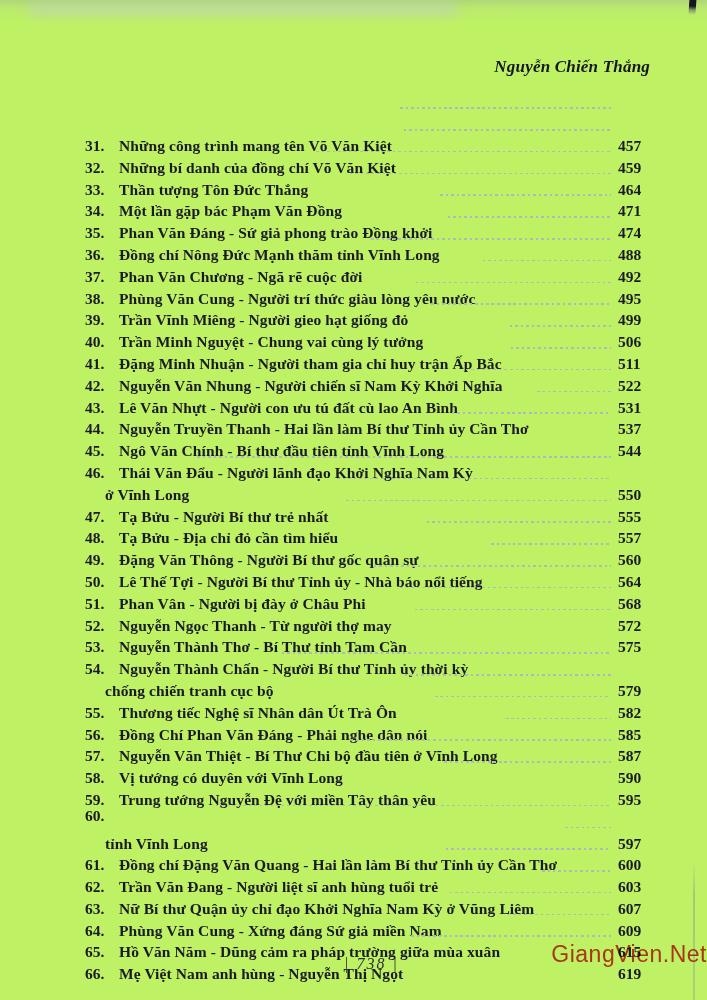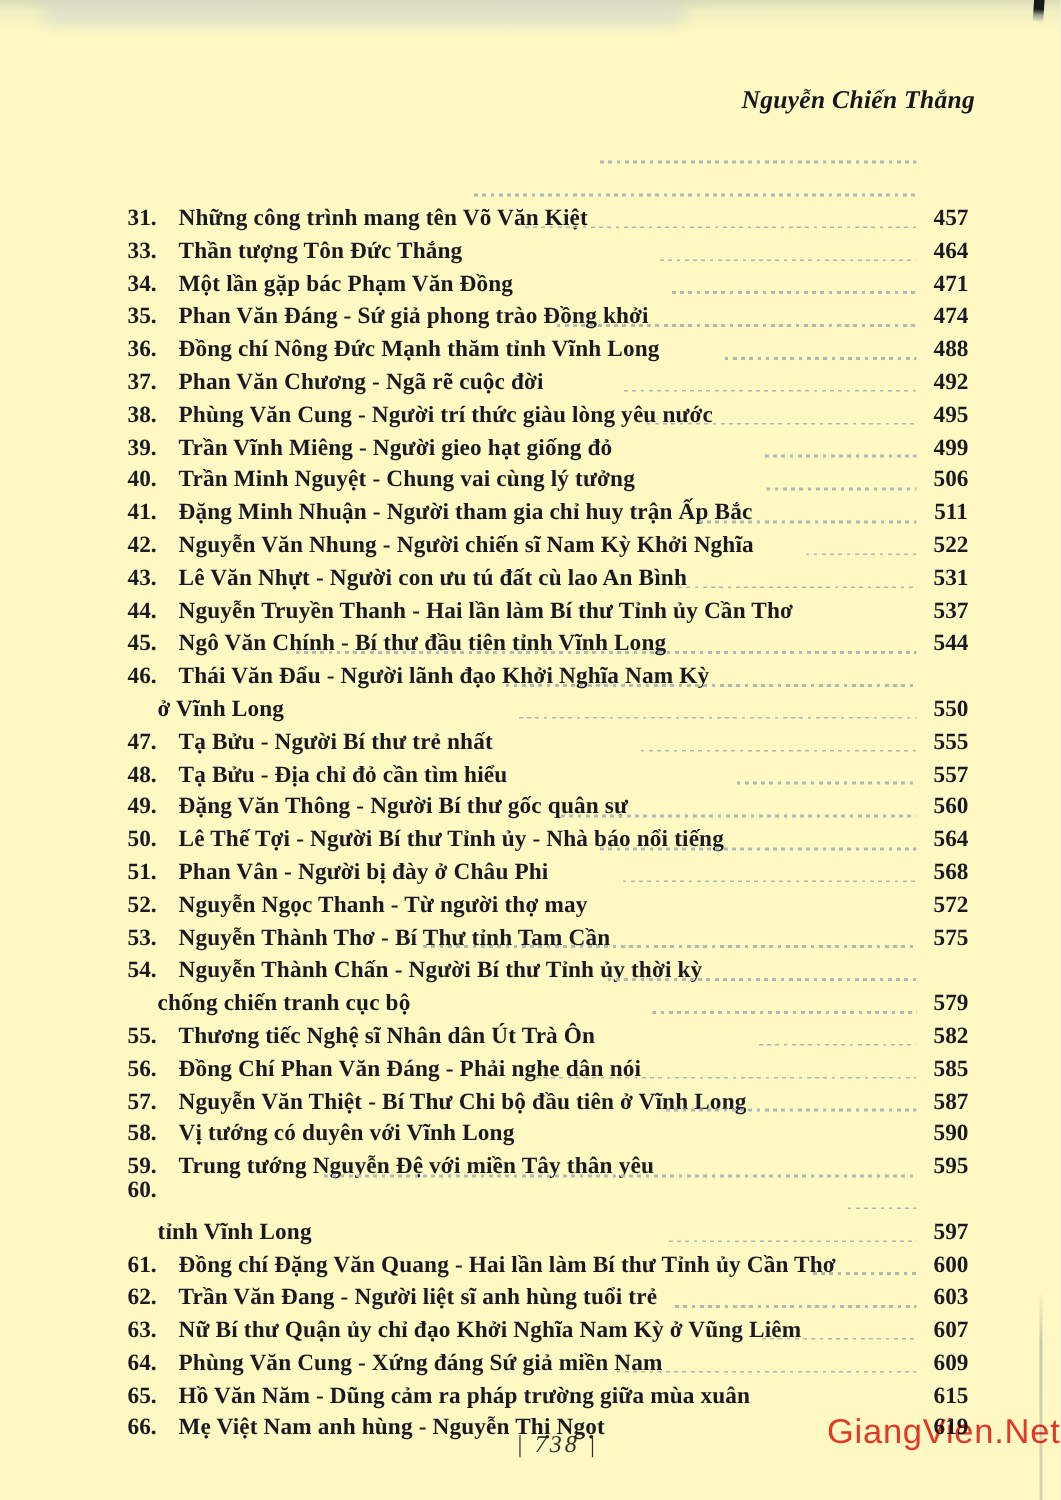--- a/index.html
+++ b/index.html
@@ -1,19 +1,19 @@
 <!DOCTYPE html>
 <html><head>
 <meta charset="utf-8">
 <style>
   html,body{margin:0;padding:0;background:#e9e9e9;}
   .page{
     position:relative;
     width:707px;height:1000px;
-    background:#fef9c3;
+    background:#bef264;
     font-family:"Liberation Serif",serif;
     color:#1a1a24;
     overflow:hidden;
     margin:0 auto;
   }
   
   .top-shade{
     position:absolute;top:0;left:0;right:0;height:24px;
     background:linear-gradient(180deg, rgba(140,152,165,0.30) 0px, rgba(160,172,182,0.12) 8px, rgba(160,172,182,0) 22px);
     pointer-events:none;
@@ -53,21 +53,21 @@
   }
   .row .num{flex:none;width:34px;margin-top:38px;}
   .row.cont{padding-left:20px;}
   .row .title{flex:none;letter-spacing:0.1px;margin-top:44px;}
   .row .leader{
     flex:1 1 auto;height:1.6px;min-width:10px;
     margin:0 7px 0 8px;
     align-self:flex-end;margin-bottom:4px;
     background-image:repeating-linear-gradient(90deg,#adbabc 0px,#adbabc 2.5px,rgba(0,0,0,0) 2.5px,rgba(0,0,0,0) 5.5px);
   }
-  .row .page-no{flex:none;min-width:32px;text-align:center;}
+  .row .page-no{flex:none;min-width:32px;text-align:left;}
   
   .page-number{
     position:absolute;top:955px;left:36px;right:0;
     text-align:center;
     font-size:16px;font-style:italic;font-weight:400;
     color:#2c2c34;letter-spacing:2px;
   }
   .watermark{
     position:absolute;top:941px;left:0;right:0;
     text-align:right;
@@ -91,20 +91,26 @@
   <div class="running-head">Nguyễn Chiến Thắng</div>
 
   <div class="toc">
       <div class="row">
         <span class="num">31.</span>
         <span class="title">Những công trình mang tên Võ Văn Kiệt</span>
         <span class="leader"></span>
         <span class="page-no">457</span>
       </div>
       <div class="row">
+        <span class="num">32.</span>
+        <span class="title">Những bí danh của đồng chí Võ Văn Kiệt</span>
+        <span class="leader"></span>
+        <span class="page-no">459</span>
+      </div>
+      <div class="row">
         <span class="num">33.</span>
         <span class="title">Thần tượng Tôn Đức Thắng</span>
         <span class="leader"></span>
         <span class="page-no">464</span>
       </div>
       <div class="row">
         <span class="num">34.</span>
         <span class="title">Một lần gặp bác Phạm Văn Đồng</span>
         <span class="leader"></span>
         <span class="page-no">471</span>

